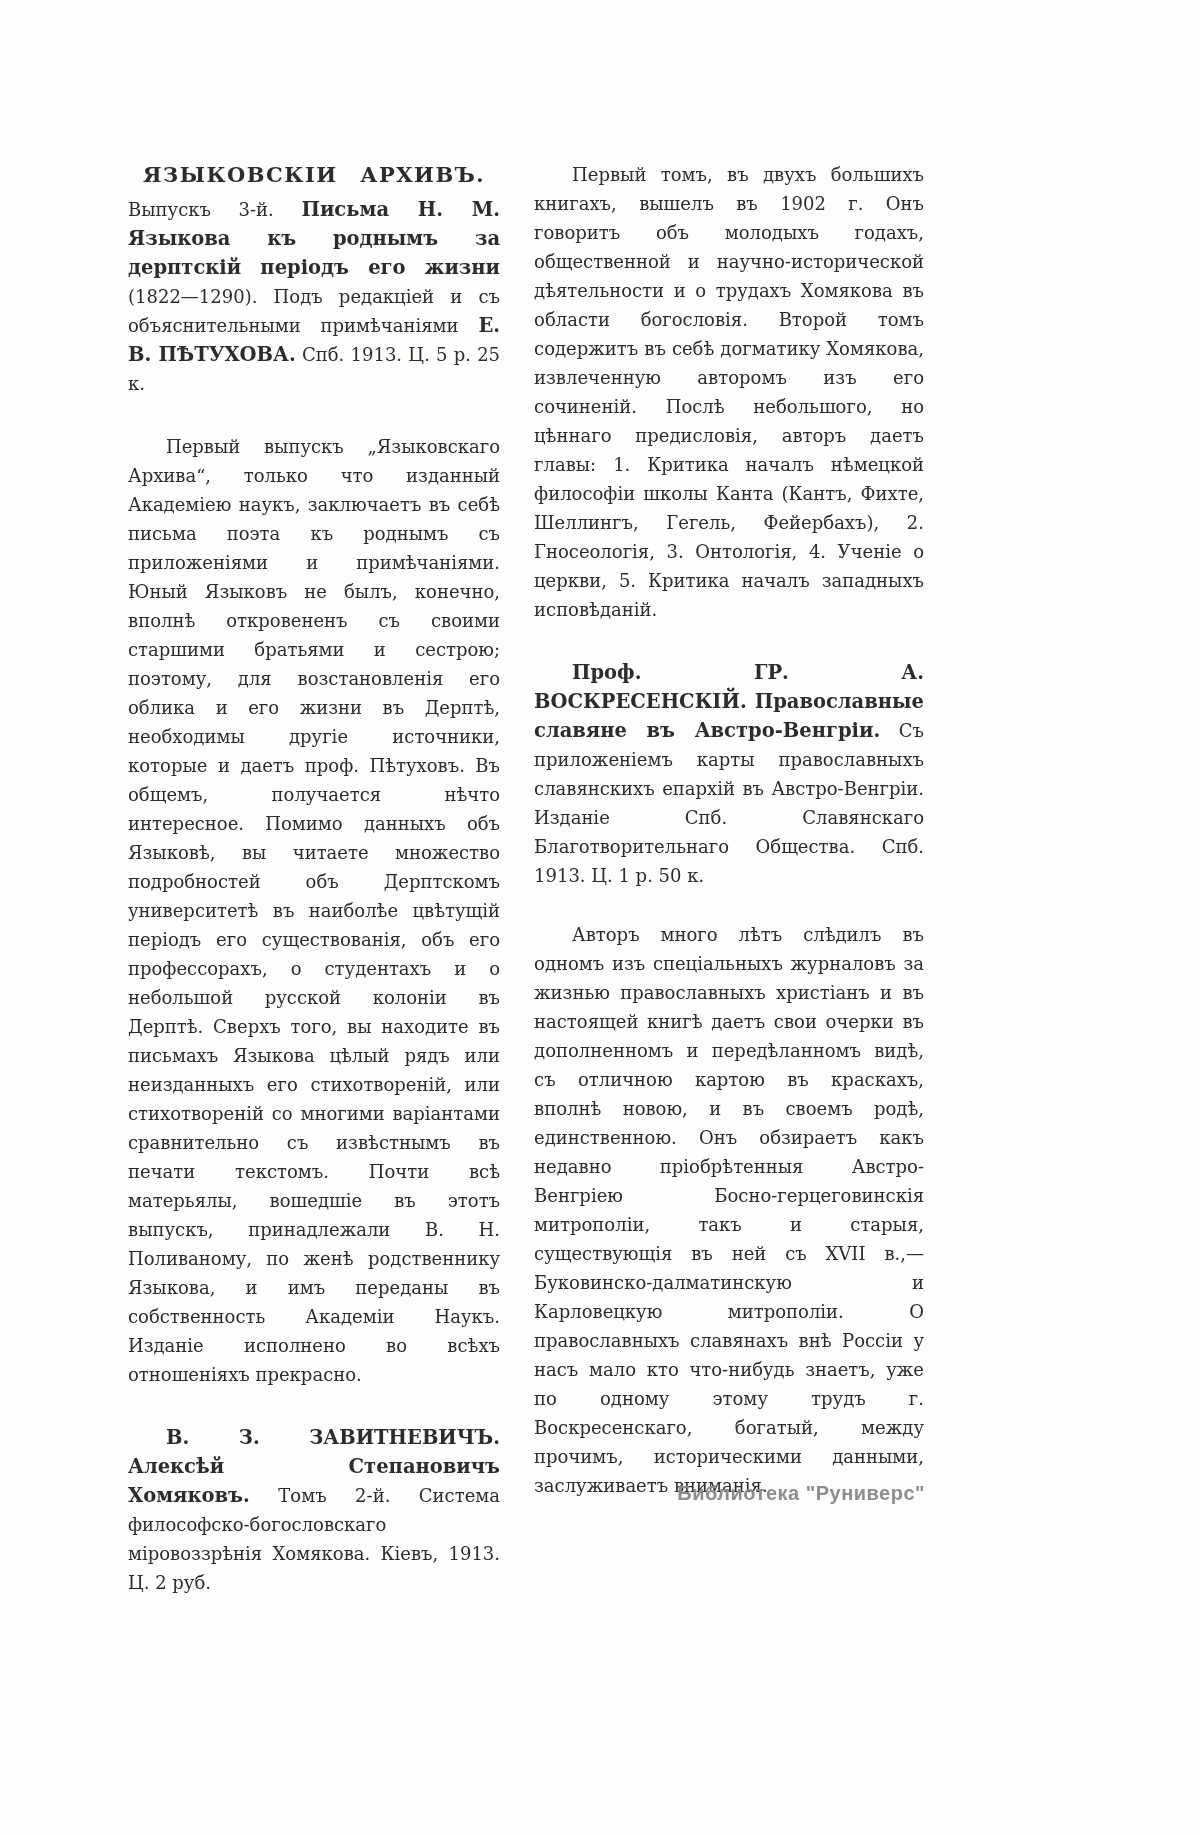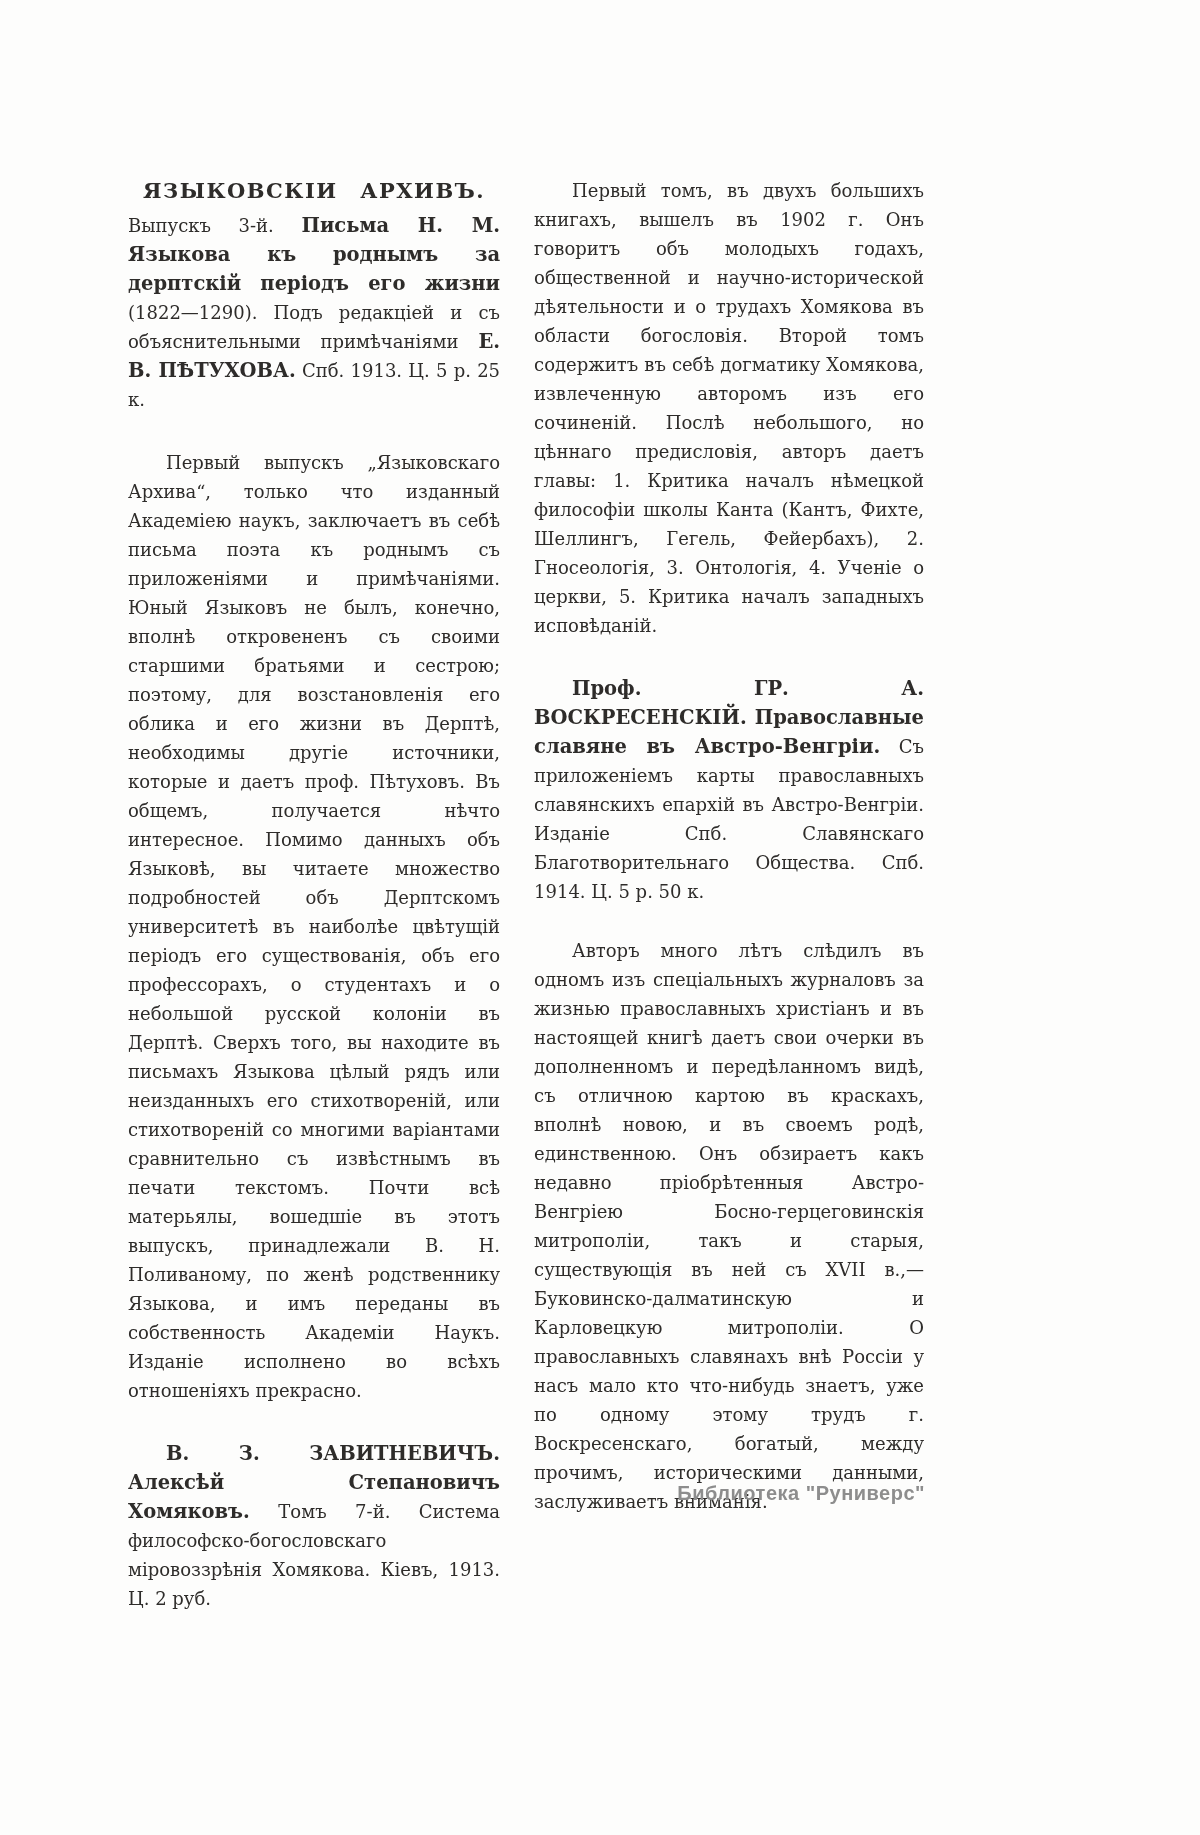--- a/index.html
+++ b/index.html
@@ -10,21 +10,21 @@
     color: #2e2c2a;
   }
   .page {
     position: relative;
     width: 1200px; height: 1835px;
     background: #fdfdfc;
     overflow: hidden;
   }
   .text-block {
     position: absolute;
-    left: 128px; top: 176px;
+    left: 128px; top: 160px;
     width: 796px;
     display: flex;
     gap: 34px;
   }
   .col-left { width: 374px; }
   .col-right { width: 392px; }
   p, h1 {
     font-size: 18px;
     line-height: 29px;
     text-align: justify;
@@ -66,29 +66,29 @@
   <div class="text-block">
 
     <div class="col-left">
 
       <h1 class="article-title">ЯЗЫКОВСКІИ АРХИВЪ.</h1>
 
       <p class="biblio"><span>Выпускъ 3-й. </span><span class="b">Письма Н. М. Языкова къ роднымъ за дерптскій періодъ его жизни</span><span> (1822—1290). Подъ редакціей и съ объяснительными примѣчаніями </span><span class="b">Е. В. ПѢТУХОВА.</span><span> Спб. 1913. Ц. 5 р. 25 к.</span></p>
 
       <p class="review">Первый выпускъ „Языковскаго Архива“, только что изданный Академіею наукъ, заключаетъ въ себѣ письма поэта къ роднымъ съ приложеніями и примѣчаніями. Юный Языковъ не былъ, конечно, вполнѣ откровененъ съ своими старшими братьями и сестрою; поэтому, для возстановленія его облика и его жизни въ Дерптѣ, необходимы другіе источники, которые и даетъ проф. Пѣтуховъ. Въ общемъ, получается нѣчто интересное. Помимо данныхъ объ Языковѣ, вы читаете множество подробностей объ Дерптскомъ университетѣ въ наиболѣе цвѣтущій періодъ его существованія, объ его профессорахъ, о студентахъ и о небольшой русской колоніи въ Дерптѣ. Сверхъ того, вы находите въ письмахъ Языкова цѣлый рядъ или неизданныхъ его стихотвореній, или стихотвореній со многими варіантами сравнительно съ извѣстнымъ въ печати текстомъ. Почти всѣ матерьялы, вошедшіе въ этотъ выпускъ, принадлежали В. Н. Поливаному, по женѣ родственнику Языкова, и имъ переданы въ собственность Академіи Наукъ. Изданіе исполнено во всѣхъ отношеніяхъ прекрасно.</p>
 
-      <p class="article-header"><span class="b">В. З. ЗАВИТНЕВИЧЪ. Алексѣй Степановичъ Хомяковъ.</span><span> Томъ 7-й. Система философско-богословскаго міровоззрѣнія Хомякова. Кіевъ, 1913. Ц. 2 руб.</span></p>
+      <p class="article-header"><span class="b">В. З. ЗАВИТНЕВИЧЪ. Алексѣй Степановичъ Хомяковъ.</span><span> Томъ 2-й. Система философско-богословскаго міровоззрѣнія Хомякова. Кіевъ, 1913. Ц. 2 руб.</span></p>
 
     </div>
 
     <div class="col-right">
 
       <p class="review">Первый томъ, въ двухъ большихъ книгахъ, вышелъ въ 1902 г. Онъ говоритъ объ молодыхъ годахъ, общественной и научно-исторической дѣятельности и о трудахъ Хомякова въ области богословія. Второй томъ содержитъ въ себѣ догматику Хомякова, извлеченную авторомъ изъ его сочиненій. Послѣ небольшого, но цѣннаго предисловія, авторъ даетъ главы: 1. Критика началъ нѣмецкой философіи школы Канта (Кантъ, Фихте, Шеллингъ, Гегель, Фейербахъ), 2. Гносеологія, 3. Онтологія, 4. Ученіе о церкви, 5. Критика началъ западныхъ исповѣданій.</p>
 
-      <p class="article-header"><span class="b">Проф. ГР. А. ВОСКРЕСЕНСКІЙ. Православные славяне въ Австро-Венгріи.</span><span> Съ приложеніемъ карты православныхъ славянскихъ епархій въ Австро-Венгріи. Изданіе Спб. Славянскаго Благотворительнаго Общества. Спб. 1914. Ц. 5 р. 50 к.</span></p>
+      <p class="article-header"><span class="b">Проф. ГР. А. ВОСКРЕСЕНСКІЙ. Православные славяне въ Австро-Венгріи.</span><span> Съ приложеніемъ карты православныхъ славянскихъ епархій въ Австро-Венгріи. Изданіе Спб. Славянскаго Благотворительнаго Общества. Спб. 1913. Ц. 1 р. 50 к.</span></p>
 
       <p class="review">Авторъ много лѣтъ слѣдилъ въ одномъ изъ спеціальныхъ журналовъ за жизнью православныхъ христіанъ и въ настоящей книгѣ даетъ свои очерки въ дополненномъ и передѣланномъ видѣ, съ отличною картою въ краскахъ, вполнѣ новою, и въ своемъ родѣ, единственною. Онъ обзираетъ какъ недавно пріобрѣтенныя Австро-Венгріею Босно-герцеговинскія митрополіи, такъ и старыя, существующія въ ней съ XVII в.,—Буковинско-далматинскую и Карловецкую митрополіи. О православныхъ славянахъ внѣ Россіи у насъ мало кто что-нибудь знаетъ, уже по одному этому трудъ г. Воскресенскаго, богатый, между прочимъ, историческими данными, заслуживаетъ вниманія.</p>
 
     </div>
 
   </div>
 
   <div class="watermark">Библиотека "Руниверс"</div>
 
 </div>

